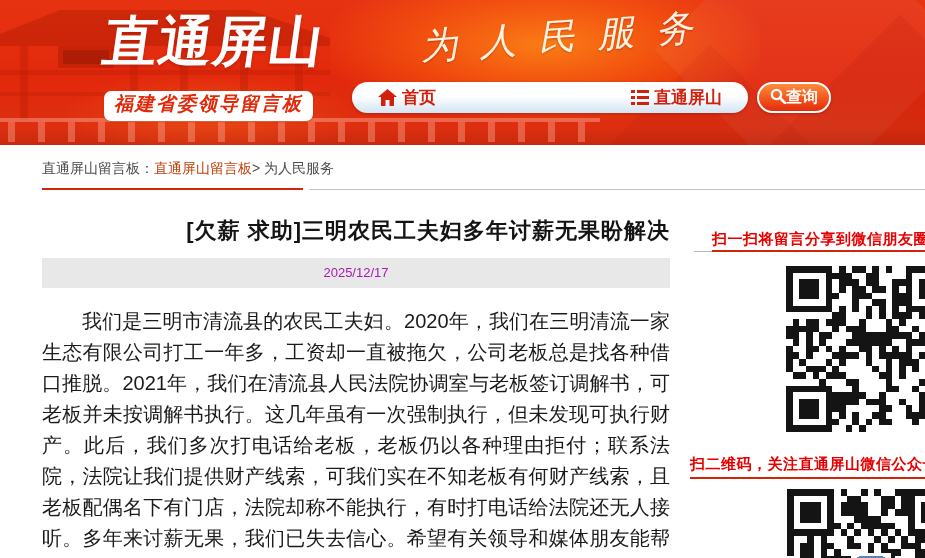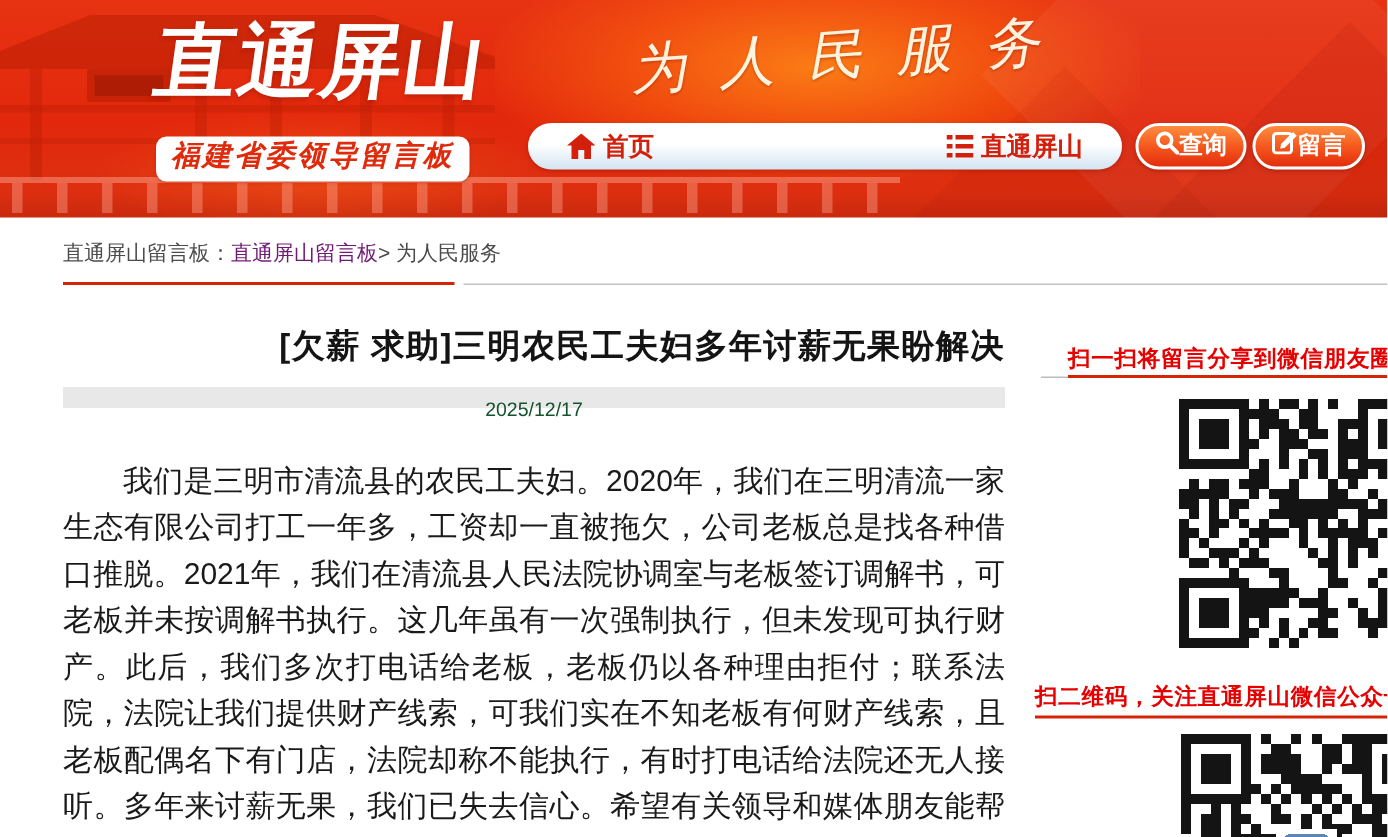--- a/index.html
+++ b/index.html
@@ -42,29 +42,29 @@
 
   .pill-btn { position:absolute; top:82px; height:31px; display:flex; align-items:center; gap:0;
     padding:0 11px; border:2px solid #fff; border-radius:16px; cursor:pointer; text-decoration:none;
     background:linear-gradient(180deg,#ff8d3e 0%,#f4541c 55%,#e32d0d 100%);
     color:#fff; font-size:16px; font-weight:bold; box-shadow:0 1px 3px rgba(120,10,0,.4); white-space:nowrap; }
   .pill-btn.search { left:757px; }
   .pill-btn.write  { left:835px; }
 
   
   .breadcrumb { position:absolute; left:42px; top:160px; font-size:14px; color:#4c4c4c; white-space:nowrap; }
-  .breadcrumb a { color:#701a75; text-decoration:none; cursor:pointer; }
+  .breadcrumb a { color:#c2410c; text-decoration:none; cursor:pointer; }
   .bc-line-red  { position:absolute; left:42px;  top:188px; width:261px; height:2px; background:#d42408; }
   .bc-line-gray { position:absolute; left:309px; top:189px; width:616px; height:1px; background:#c3c3c3; }
 
   
   .post-title { position:absolute; left:42px; top:216px; width:628px; text-align:right;
     font-size:22px; font-weight:bold; color:#141414; letter-spacing:1px; }
-  .date-bar { position:absolute; left:42px; top:258px; width:628px; height:14px;
-    background:#e8e8e8; text-align:center; line-height:30px; font-size:13px; color:#14532d; }
+  .date-bar { position:absolute; left:42px; top:258px; width:628px; height:30px;
+    background:#e8e8e8; text-align:center; line-height:30px; font-size:13px; color:#a21caf; }
   .body-text { position:absolute; left:42px; top:306px; width:628px; font-size:20px;
     line-height:31px; color:#1a1a1a; text-align:justify; text-indent:2em; }
 
   
   .sb-title { position:absolute; color:#e60000; font-weight:bold; font-size:15px;
     letter-spacing:.5px; white-space:nowrap; }
   .sb-title.share  { left:712px; top:230px; }
   .sb-title.follow { left:690px; top:455px; }
   .sb-line-gray { position:absolute; left:694px; top:251px; width:18px; height:1px; background:#bbb; }
   .sb-line-red1 { position:absolute; left:712px; top:250px; width:213px; height:2px; background:#d42408; }
@@ -167,29 +167,20 @@
     <a class="pill-btn search">
       <span class="icon">
         <svg width="16" height="16" viewBox="0 0 16 16">
           <circle cx="6.5" cy="6.5" r="4.6" fill="none" stroke="#fff" stroke-width="2.4"></circle>
           <line x1="10" y1="10" x2="15" y2="15" stroke="#fff" stroke-width="2.6" stroke-linecap="round"></line>
         </svg>
       </span>
       <span>查询</span>
     </a>
 
-    <a class="pill-btn write">
-      <span class="icon">
-        <svg width="17" height="16" viewBox="0 0 17 16">
-          <rect x="1" y="2" width="12" height="13" rx="2" fill="none" stroke="#fff" stroke-width="2"></rect>
-          <path d="M6 9 L14 1 L16.5 3.5 L8.5 11.5 L5.5 12.2 Z" fill="#fff"></path>
-        </svg>
-      </span>
-      <span>留言</span>
-    </a>
   </header>
 
   <div class="breadcrumb">
     <span>直通屏山留言板：</span><a>直通屏山留言板</a><span>&gt; </span><span>为人民服务</span>
   </div>
   <div class="bc-line-red"></div>
   <div class="bc-line-gray"></div>
 
   <h1 class="post-title">[欠薪 求助]三明农民工夫妇多年讨薪无果盼解决</h1>
   <div class="date-bar">

